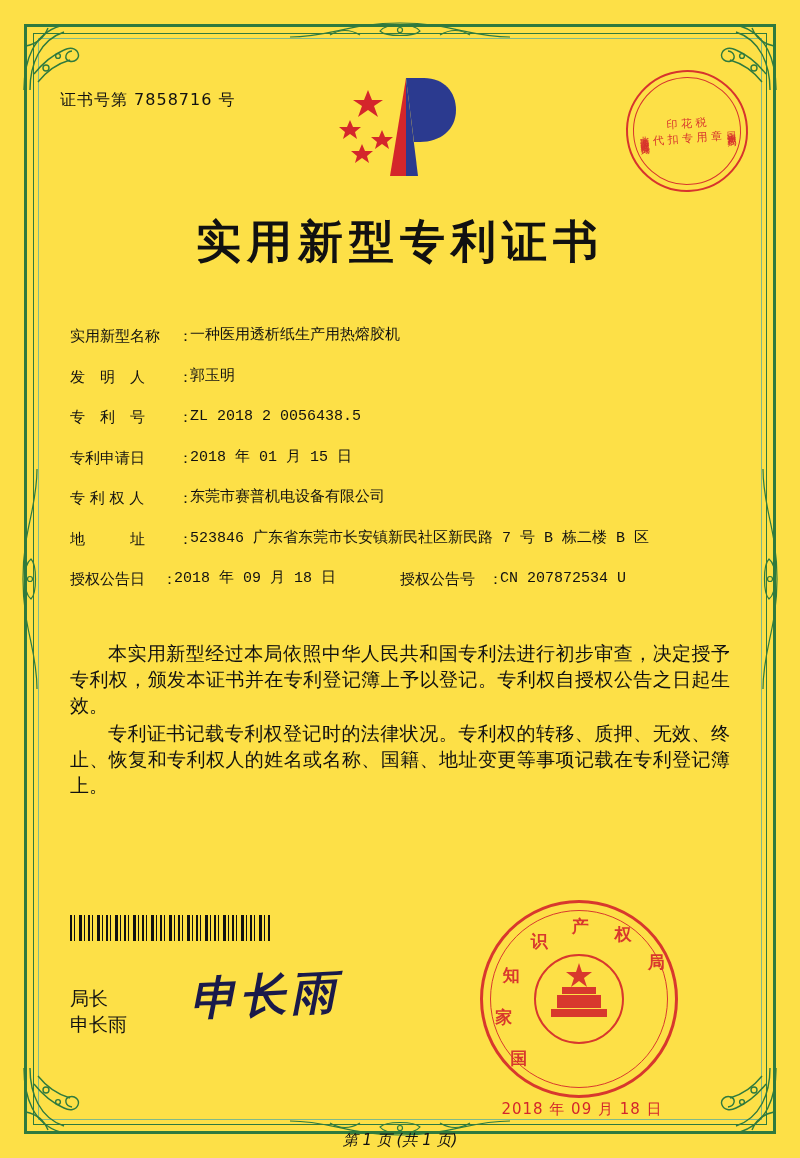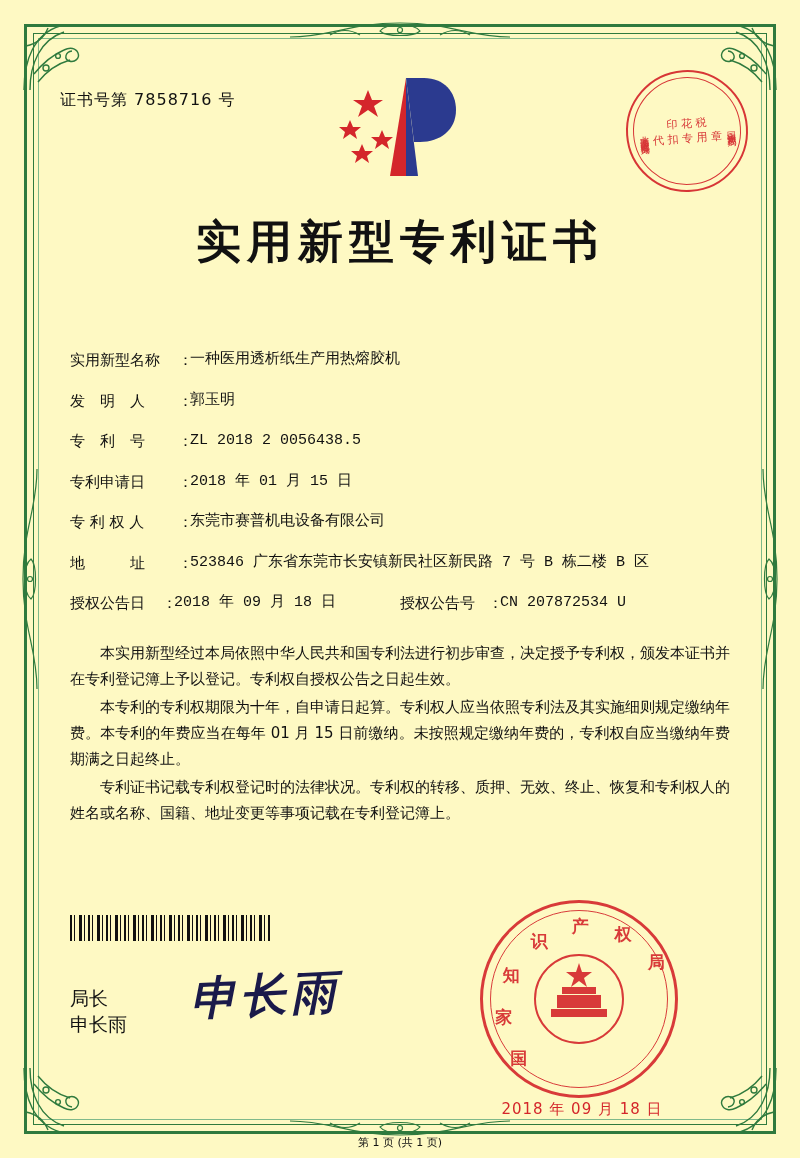--- a/index.html
+++ b/index.html
@@ -6,21 +6,21 @@
   body{
     width:800px;height:1158px;
     background:#ffffff;
     font-family:"DejaVu Sans","Liberation Sans",sans-serif;
     color:#1a1a1a;
     position:relative;
     overflow:hidden;
   }
   .page{
     position:absolute;inset:0;
-    background:#fef9c3;
+    background:#fde047;
   }
   
   .border-outer{
     position:absolute;left:24px;top:24px;right:24px;bottom:24px;
     border:3px solid #2f7a3e;
   }
   .border-inner{
     position:absolute;left:33px;top:33px;right:33px;bottom:33px;
     border:1px solid #2f7a3e;
   }
@@ -87,39 +87,39 @@
   .title{
     position:absolute;left:0;right:0;top:152px;
     text-align:center;
     font-size:45px;font-weight:bold;letter-spacing:6px;
     color:#111;
     font-family:Liberation Mono, monospace;
   }
 
   .fields{
     position:absolute;left:10px;right:10px;top:265px;
-    font-size:15px;color:#111;line-height:1.5;margin-top:24px;
+    font-size:15px;color:#111;line-height:1.5;
   }
   .field{
     display:flex;margin-bottom:18px;
   }
   .f-label{
     width:108px;flex:none;letter-spacing:0px;white-space:nowrap;
   }
   .f-colon{width:12px;flex:none;}
   .f-value{flex:1;font-family:Liberation Mono, monospace;}
   .field.two{display:flex;}
   .half{display:flex;}
   .half.left{width:330px;flex:none;}
   .f-label-s{width:92px;flex:none;white-space:nowrap;}
   .f-label-s2{width:88px;flex:none;white-space:nowrap;}
 
   .paragraphs{
     position:absolute;left:10px;right:10px;top:580px;
-    font-size:15px;line-height:26px;color:#111;text-align:justify;
+    font-size:19px;line-height:26px;color:#111;text-align:justify;
   }
   .paragraphs p{margin:0 0 2px 0;text-indent:2em;}
 
   
   .barcode{
     position:absolute;left:10px;top:855px;
     width:200px;height:26px;
     background:
       repeating-linear-gradient(90deg,
         #111 0px,#111 2px,transparent 2px,transparent 4px,
@@ -162,21 +162,21 @@
     transform-origin:0 0;
   }
   .seal-date{
     position:absolute;right:62px;top:1040px;
     width:192px;text-align:center;
     font-size:15px;color:#d4262b;letter-spacing:1px;
   }
 
   .footer{
     position:absolute;left:0;right:0;bottom:8px;
-    text-align:center;font-size:11px;color:#111;
+    text-align:center;font-size:15px;color:#111;font-style:italic;
   }
 </style>
 </head>
 <body>
 
 <div class="page">
 
   <div class="border-outer"></div>
   <div class="border-inner"></div>
   <div class="border-inner2"></div>
@@ -335,21 +335,20 @@
           <div class="f-label-s2">授权公告号</div>
           <div class="f-colon">：</div>
           <div class="f-value">CN 207872534 U</div>
         </div>
       </div>
 
     </div>
 
     <div class="paragraphs">
       <p>本实用新型经过本局依照中华人民共和国专利法进行初步审查，决定授予专利权，颁发本证书并在专利登记簿上予以登记。专利权自授权公告之日起生效。</p>
-      <p>本专利的专利权期限为十年，自申请日起算。专利权人应当依照专利法及其实施细则规定缴纳年费。本专利的年费应当在每年 01 月 15 日前缴纳。未按照规定缴纳年费的，专利权自应当缴纳年费期满之日起终止。</p>
       <p>专利证书记载专利权登记时的法律状况。专利权的转移、质押、无效、终止、恢复和专利权人的姓名或名称、国籍、地址变更等事项记载在专利登记簿上。</p>
     </div>
 
     <div class="barcode"></div>
 
     <div class="sign-block">
       <div>局长</div>
       <div>申长雨</div>
     </div>
 

